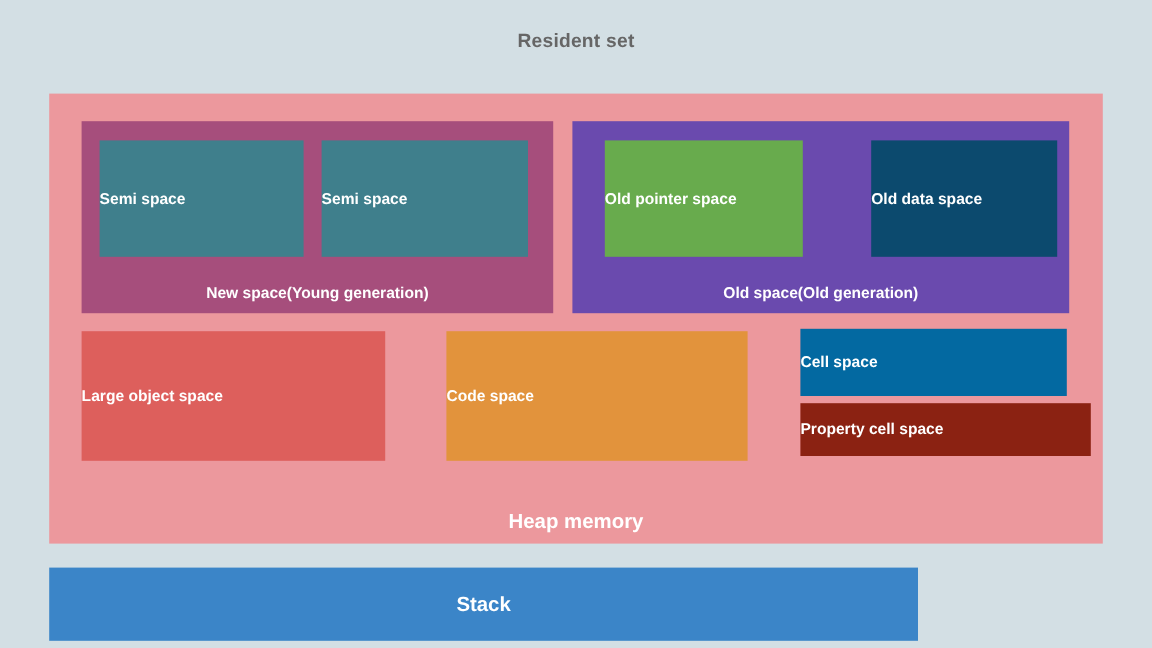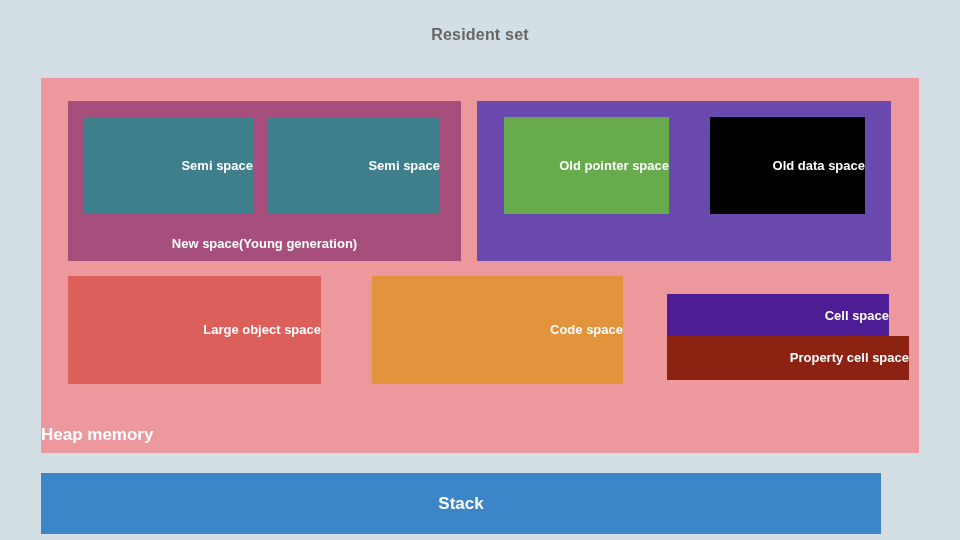--- a/index.html
+++ b/index.html
@@ -40,21 +40,21 @@
     width: 878px;
     height: 375px;
     background: #ec989d;
     box-sizing: border-box;
   }
   .heap-label {
     position: absolute;
     left: 0;
     bottom: 8px;
     width: 100%;
-    text-align: left;
+    text-align: center;
     font-size: 17px;
     font-weight: bold;
     color: #ffffff;
   }
   
   .gen-box {
     position: absolute;
     box-sizing: border-box;
   }
   .gen-label {
@@ -81,76 +81,76 @@
     height: 160px;
     background: #6a4aae;
     padding-left: 32px;
   }
   
   .leaf {
     position: absolute;
     box-sizing: border-box;
     display: flex;
     align-items: center;
-    justify-content: flex-end;
+    justify-content: flex-start;
   }
   .leaf span {
     font-size: 13px;
     font-weight: bold;
     color: #ffffff;
     text-align: center;
     line-height: 1.2;
   }
   .semi-a { left: 15px;  top: 16px; width: 170px; height: 97px; background: #3f7f8c; }
   .semi-b { left: 200px; top: 16px; width: 172px; height: 97px; background: #3f7f8c; }
   .old-pointer { left: 27px;  top: 16px; width: 165px; height: 97px; background: #68ab4d; }
-  .old-data    { left: 233px; top: 16px; width: 155px; height: 97px; background: #000000; }
+  .old-data    { left: 249px; top: 16px; width: 155px; height: 97px; background: #0c4a6e; }
 
   
   .large-object {
     left: 27px;
     top: 198px;
     width: 253px;
     height: 108px;
     background: #dd5f5c;
   }
   .code-space {
     left: 331px;
     top: 198px;
     width: 251px;
     height: 108px;
     background: #e2933c;
   }
   .cell-space {
     left: 626px;
-    top: 216px;
+    top: 196px;
     width: 222px;
-    height: 44px;
-    background: #4c1d95;
+    height: 56px;
+    background: #0369a1;
   }
   .property-cell-space {
     left: 626px;
     top: 258px;
     width: 242px;
     height: 44px;
     background: #8b2212;
   }
   .map-space {
     left: 626px;
     top: 314px;
     width: 222px;
     height: 44px;
     background: #8b2212;
   }
   
   .stack {
     position: absolute;
     left: 41px;
     top: 457px;
-    width: 840px;
+    width: 724px;
     height: 61px;
     background: #3b85c8;
     display: flex;
     align-items: center;
     justify-content: center;
     box-sizing: border-box;
   }
   .stack span {
     font-size: 17px;
     font-weight: bold;
@@ -176,20 +176,21 @@
       <div class="gen-label">New space(Young generation)</div>
     </div>
 
     <div class="gen-box oldspace">
       <div class="leaf old-pointer">
         <span>Old pointer space</span>
       </div>
       <div class="leaf old-data">
         <span>Old data space</span>
       </div>
+      <div class="gen-label">Old space(Old generation)</div>
     </div>
 
     <div class="leaf large-object">
       <span>Large object space</span>
     </div>
 
     <div class="leaf code-space">
       <span>Code space</span>
     </div>
 

